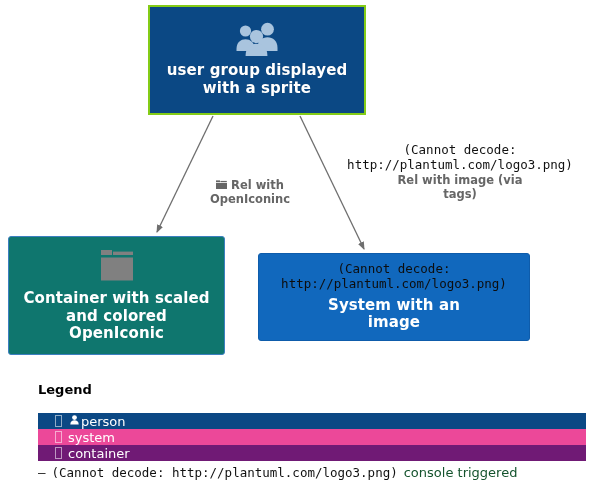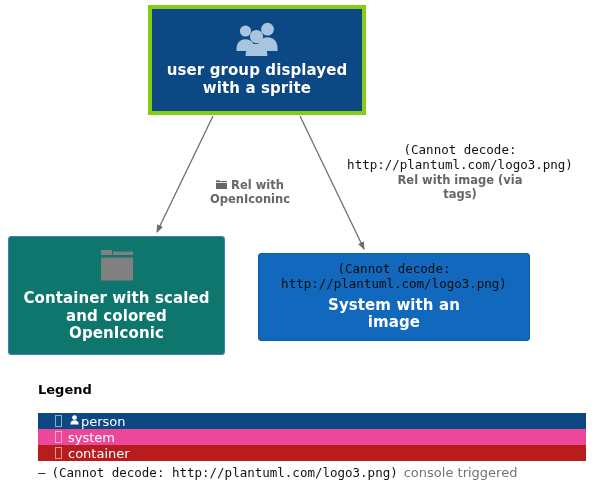--- a/index.html
+++ b/index.html
@@ -50,21 +50,21 @@
     letter-spacing: 0.1px;
   }
 
   
   #node-person {
     left: 148px;
     top: 5px;
     width: 218px;
     height: 110px;
     background: #0B4884;
-    border: 4px solid #84cc16;
+    border: 2px solid #84cc16;
   }
   #node-person .node-title {
     font-size: 15px;
     margin-top: 6px;
     text-shadow: 0 0 1px rgba(0,0,0,.25);
   }
   .sprite-people {
     width: 46px;
     height: 34px;
     display: block;
@@ -199,38 +199,38 @@
     text-align: center;
     flex: 0 0 auto;
     font-size: 11px;
     line-height: 1;
   }
   .legend-row .legend-text {
     white-space: nowrap;
   }
   .lrow-person   { background: #0B4884; }
   .lrow-system   { background: #ec4899; }
-  .lrow-container{ background: #b91c1c; }
+  .lrow-container{ background: #701a75; }
 
   #legend-note {
     display: flex;
     align-items: baseline;
     gap: 6px;
     margin-top: 4px;
     font-family: "DejaVu Sans Mono", "Liberation Mono", monospace;
     font-size: 12.5px;
     color: #111111;
     white-space: nowrap;
   }
   #legend-note .dash {
     color: #111111;
   }
   #legend-note .muted {
     font-family: "DejaVu Sans", "Liberation Sans", sans-serif;
-    color: #737373;
+    color: #14532d;
     font-size: 13px;
   }
 </style>
 </head>
 <body>
 
 <div id="canvas">
 
   <svg id="arrows" viewBox="0 0 605 491" width="605" height="491" xmlns="http://www.w3.org/2000/svg">
     <defs>

